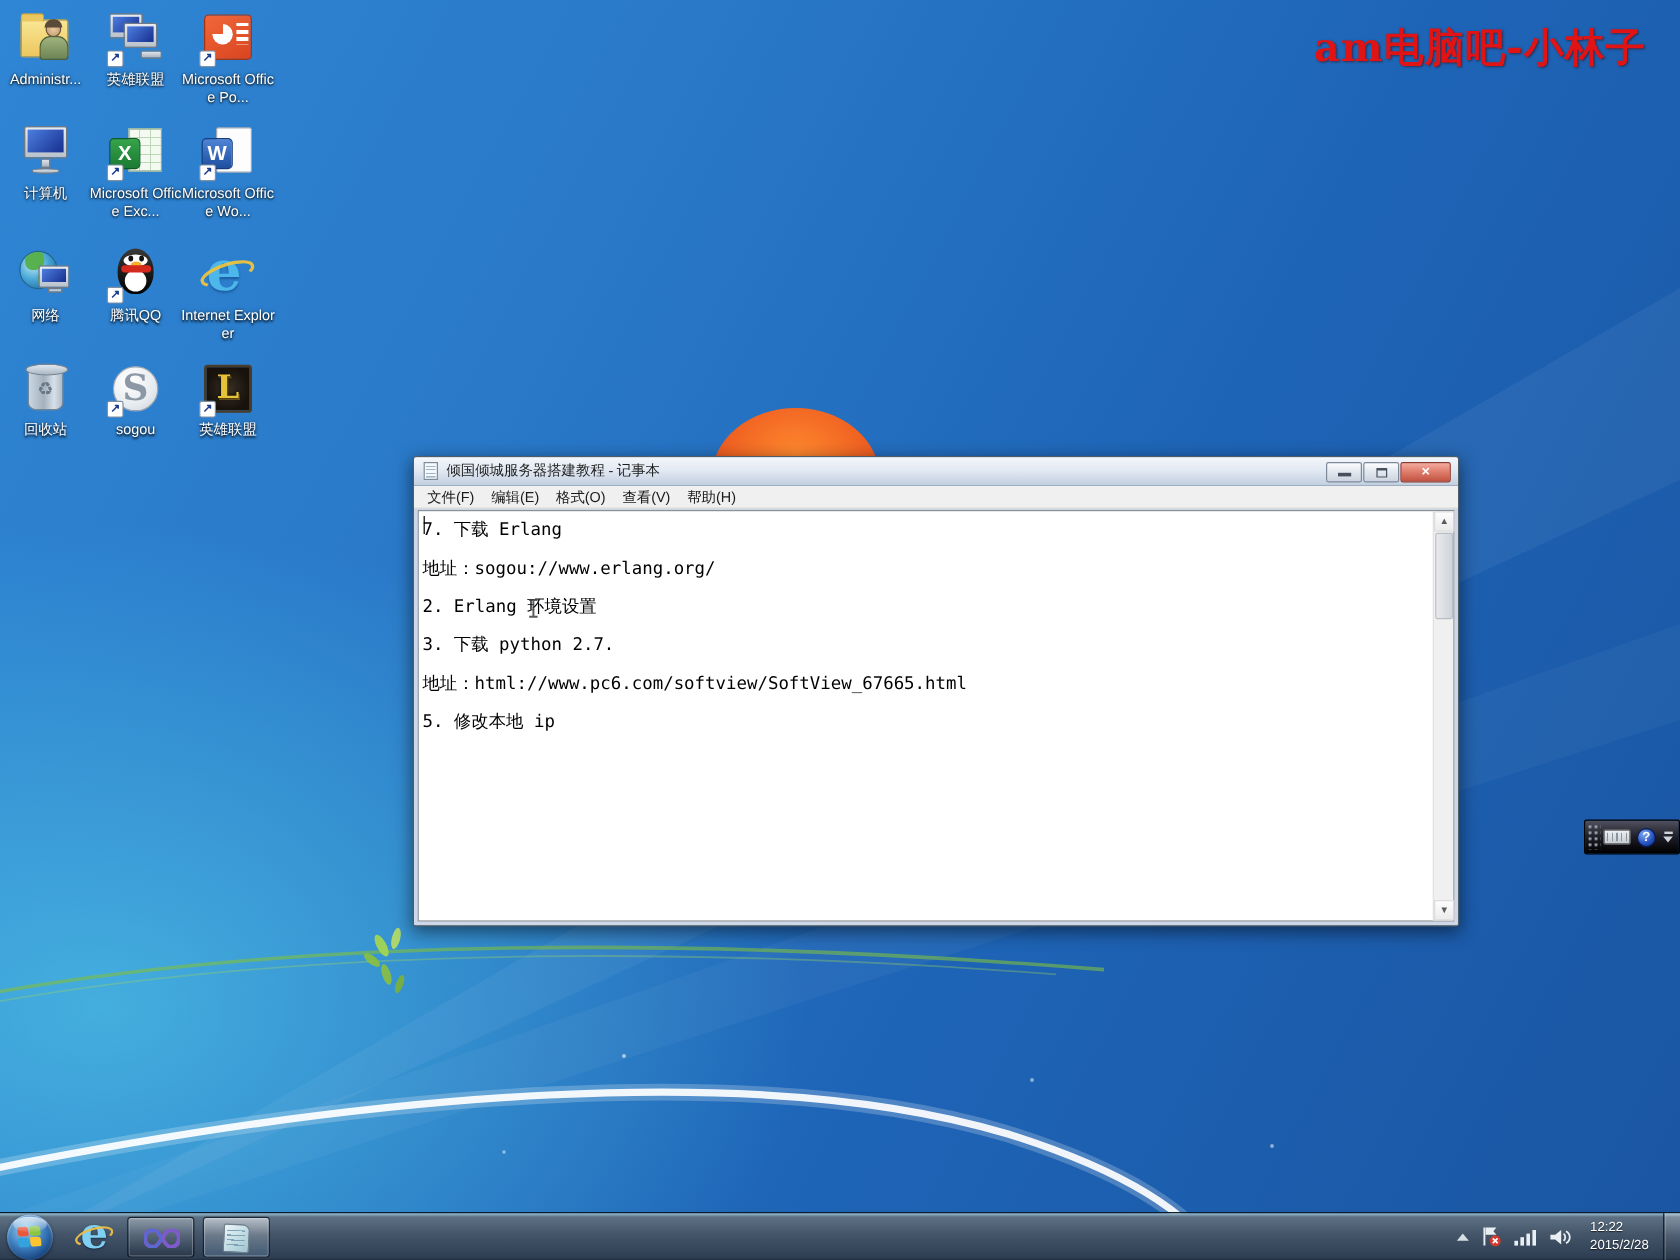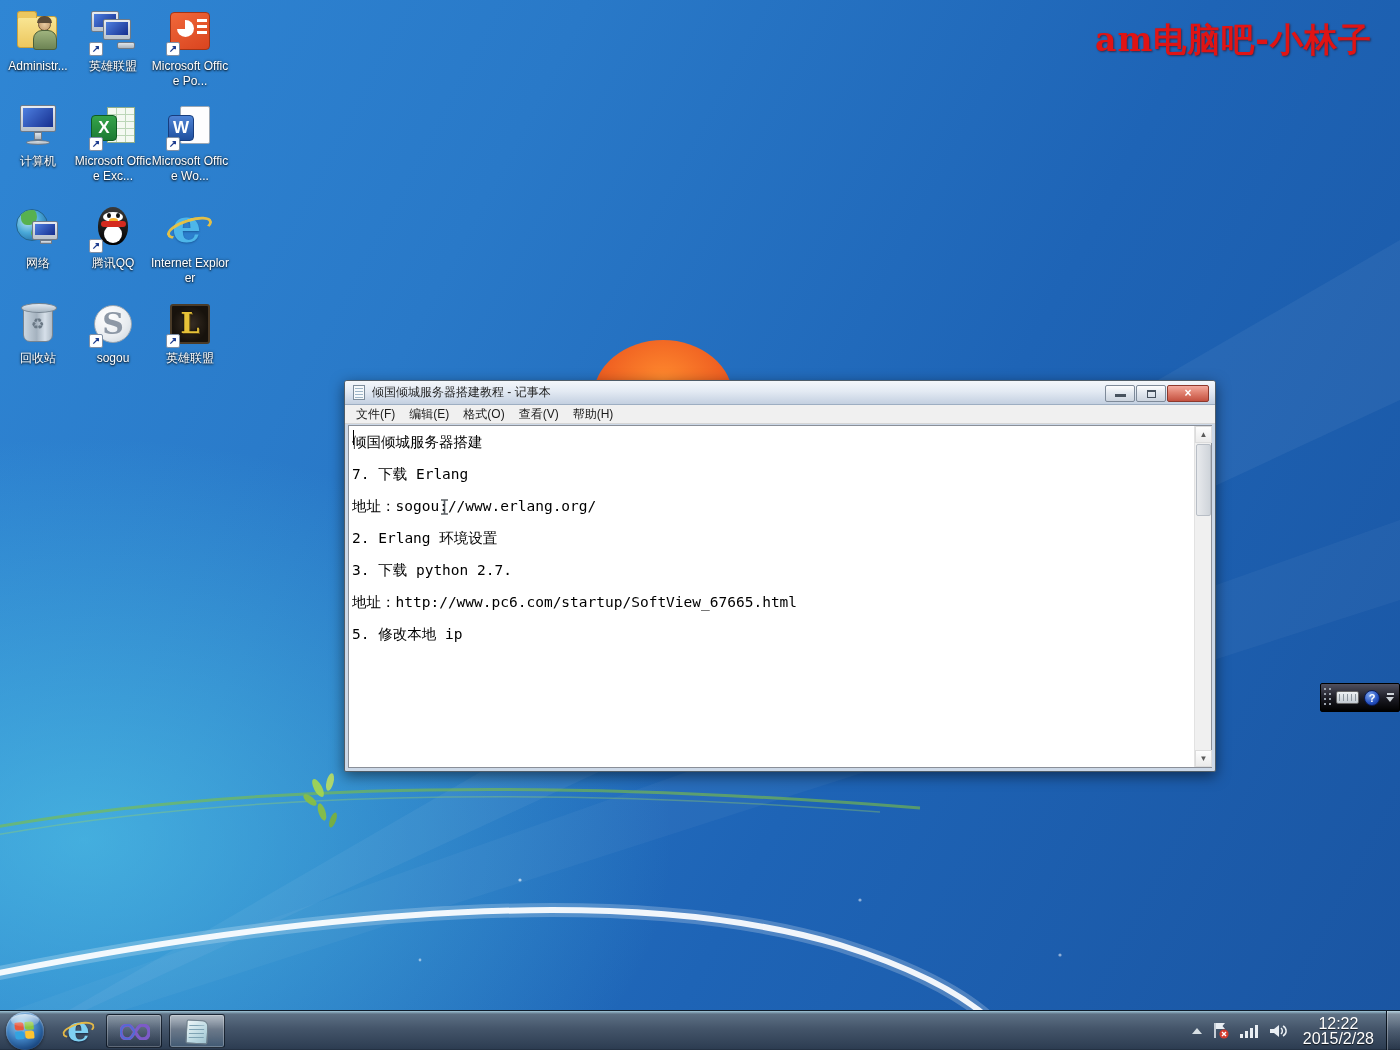--- a/index.html
+++ b/index.html
@@ -125,21 +125,21 @@
     background:#ccd8e7; border:1px solid #4f5d69; border-radius:3px 3px 2px 2px;
     box-shadow:0 4px 14px rgba(0,0,0,.5); }
   .titlebar { height:24px; display:flex; align-items:center; padding:0 6px; position:relative;
     background:linear-gradient(#f4f7fb,#e3eaf3 45%,#ccd7e6 85%,#c4d0e0);
     border-bottom:1px solid #9daec2; border-radius:2px 2px 0 0; }
   .title-ic { width:16px; height:16px; margin-right:5px; position:relative; }
   .title-ic .pg { position:absolute; left:2px; top:0; width:12px; height:15px; background:#f6f9fb;
     border:1px solid #7d8d9c; }
   .title-ic .pg:after { content:""; position:absolute; left:1px; top:2px; right:1px; bottom:1px;
     background:repeating-linear-gradient(180deg,#9fb6c8 0 1px, transparent 1px 3px); }
-  .title-txt { font-size:12px; color:#1d1d1d; }
+  .title-txt { font-size:12px; color:#1d1d1d;font-family:Liberation Serif, serif; }
   .controls { position:absolute; right:6px; top:4px; display:flex; gap:1px; }
   .wbtn { height:17px; border:1px solid #7e8a99; border-radius:2px; position:relative;
     background:linear-gradient(#fdfdfe,#e3e9f0 45%,#ccd4df); }
   .wbtn.minb, .wbtn.maxb { width:30px; }
   .wbtn.closeb { width:42px; background:linear-gradient(#f4ab9f,#e0806f 45%,#c45140);
     border-color:#8e382c; color:#fff; font-size:12px; font-weight:bold; text-align:center; line-height:15px; }
   .wbtn .mindash { position:absolute; left:9px; bottom:4px; width:11px; height:3px; background:#47525e; }
   .wbtn .maxsq { position:absolute; left:10px; top:4px; width:9px; height:8px;
     border:1px solid #47525e; border-top-width:2px; }
   .menubar { height:19px; background:#f0f0f0; display:flex; align-items:center;
@@ -208,21 +208,21 @@
   .vs-inf { position:absolute; left:13px; top:9px; width:30px; height:16px; }
   .np-ic { position:absolute; left:16px; top:5px; width:22px; height:24px;
     background:linear-gradient(135deg,#eef6f8,#bcd9e2 60%,#9fc3cf); border:1px solid #70818c;
     border-radius:2px 6px 2px 2px; transform:rotate(3deg); }
   .np-ic:after { content:""; position:absolute; left:2px; top:4px; right:3px; bottom:3px;
     background:repeating-linear-gradient(180deg,#7fa3b4 0 1px, transparent 1px 4px); }
   .tb-spacer { flex:1; }
   .tray { display:flex; align-items:center; gap:9px; margin-right:4px; }
   .tray-up { width:0; height:0; border-left:5px solid transparent; border-right:5px solid transparent;
     border-bottom:6px solid #e8eef2; opacity:.9; }
-  .clock { text-align:center; color:#fff; font-size:16px; line-height:15px;
+  .clock { text-align:left; color:#fff; font-size:11px; line-height:15px;
     text-shadow:0 1px 1px rgba(0,0,0,.7); margin:0 8px 0 6px; }
   .showdesk { width:14px; height:40px; border-left:1px solid #0a141f;
     background:linear-gradient(180deg, rgba(255,255,255,.25), rgba(255,255,255,.06) 50%, rgba(0,0,0,.1));
     box-shadow:inset 1px 0 0 rgba(255,255,255,.3); }
 </style>
 </head>
 <body>
 
 <div class="desktop">
 
@@ -394,26 +394,25 @@
     </div>
     <div class="menubar">
       <span class="mitem">文件(F)</span>
       <span class="mitem">编辑(E)</span>
       <span class="mitem">格式(O)</span>
       <span class="mitem">查看(V)</span>
       <span class="mitem">帮助(H)</span>
     </div>
     <div class="client">
       <div class="textpane">
-        <div class="np-line">倾国倾城服务器搭建</div>
         <div class="np-line">7. 下载 Erlang</div>
         <div class="np-line">地址：sogou://www.erlang.org/</div>
         <div class="np-line">2. Erlang 环境设置</div>
         <div class="np-line">3. 下载 python 2.7.</div>
-        <div class="np-line">地址：http://www.pc6.com/startup/SoftView_67665.html</div>
+        <div class="np-line">地址：html://www.pc6.com/softview/SoftView_67665.html</div>
         <div class="np-line">5. 修改本地 ip</div>
         <div class="caret"></div>
         <svg class="ibeam" viewBox="0 0 9 16">
           <path d="M1,1 h7 M4.5,1 v14 M1,15 h7" stroke="#3a4046" stroke-width="1.6" fill="none"></path>
         </svg>
       </div>
       <div class="vscroll">
         <div class="sbtn up">▲</div>
         <div class="sthumb"></div>
         <div class="sbtn down">▼</div>

